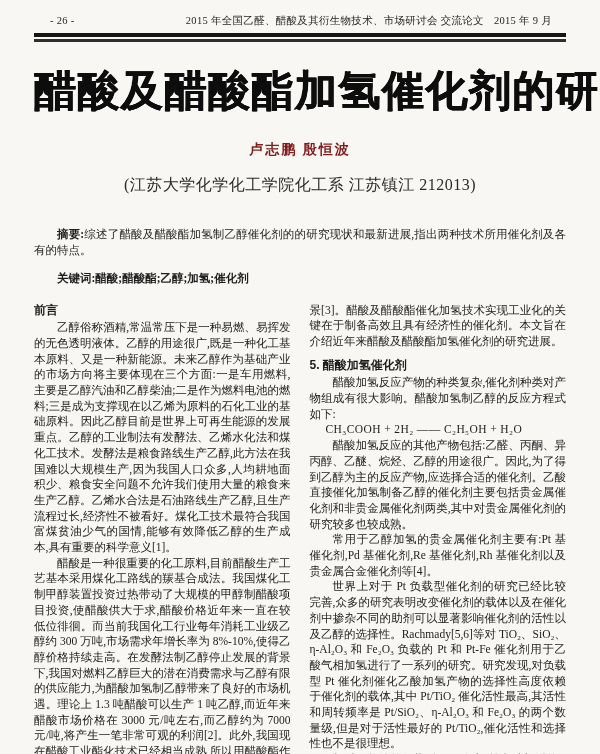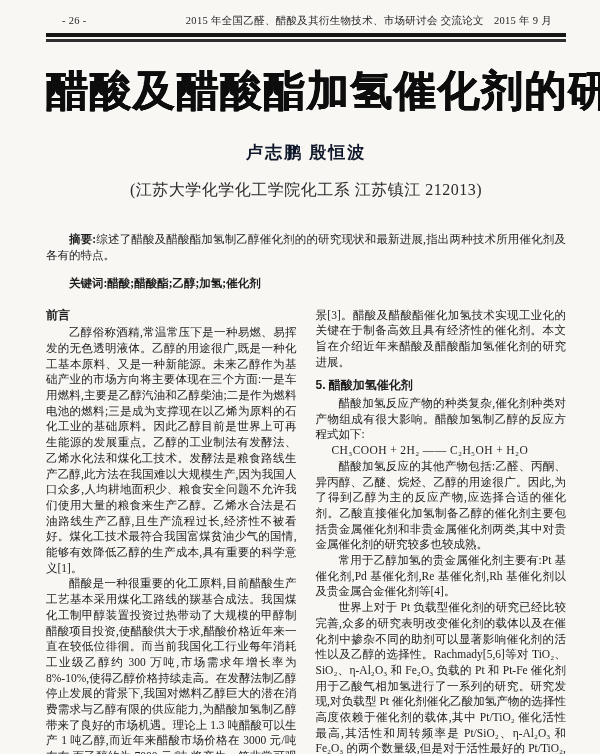--- a/index.html
+++ b/index.html
@@ -7,21 +7,21 @@
     padding: 0;
     background: #e9e8e4;
   }
   .page {
     position: relative;
     width: 600px;
     height: 754px;
     margin: 0 auto;
     background: #f8f7f4;
     box-sizing: border-box;
-    padding: 10px 34px 8px 46px;
+    padding: 10px 34px 8px 34px;
     overflow: hidden;
     color: #1c1c1c;
     font-family: "Liberation Serif", "DejaVu Serif", serif;
   }
   
   .running-head {
     display: flex;
     align-items: baseline;
     justify-content: space-between;
     font-size: 10.5px;
@@ -50,24 +50,24 @@
     font-size: 42px;
     font-weight: 900;
     letter-spacing: 1.5px;
     color: #0d0d0d;
     text-shadow: 0.4px 0 0 #0d0d0d, -0.4px 0 0 #0d0d0d, 0 0.4px 0 #0d0d0d;
     white-space: nowrap;
   }
   .authors {
     margin-top: 22px;
     text-align: center;
-    font-size: 17px;
+    font-size: 14px;
     font-weight: 700;
     letter-spacing: 2px;
-    color: #0f172a;
+    color: #7f1d1d;
   }
   .affiliation {
     margin-top: 16px;
     text-align: center;
     font-size: 16px;
     letter-spacing: 0.5px;
     color: #2a2a2a;
   }
   
   .abstract {

